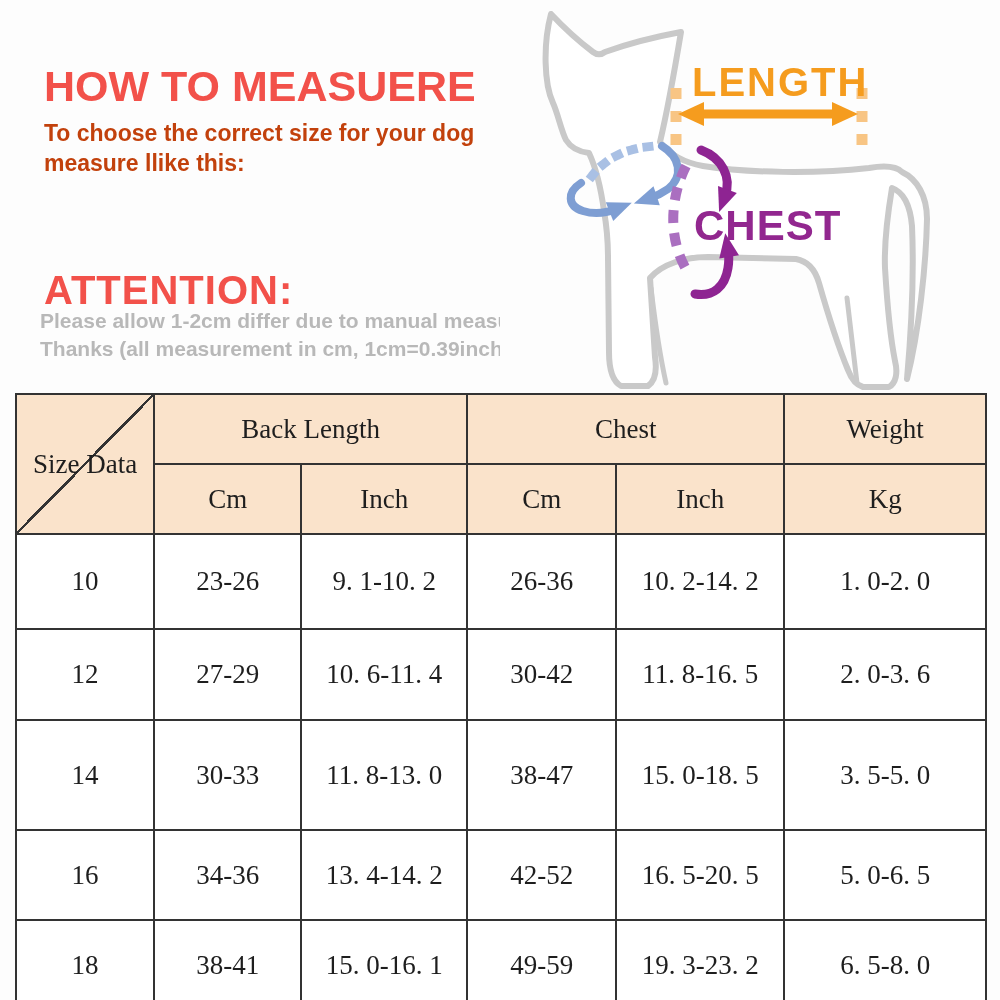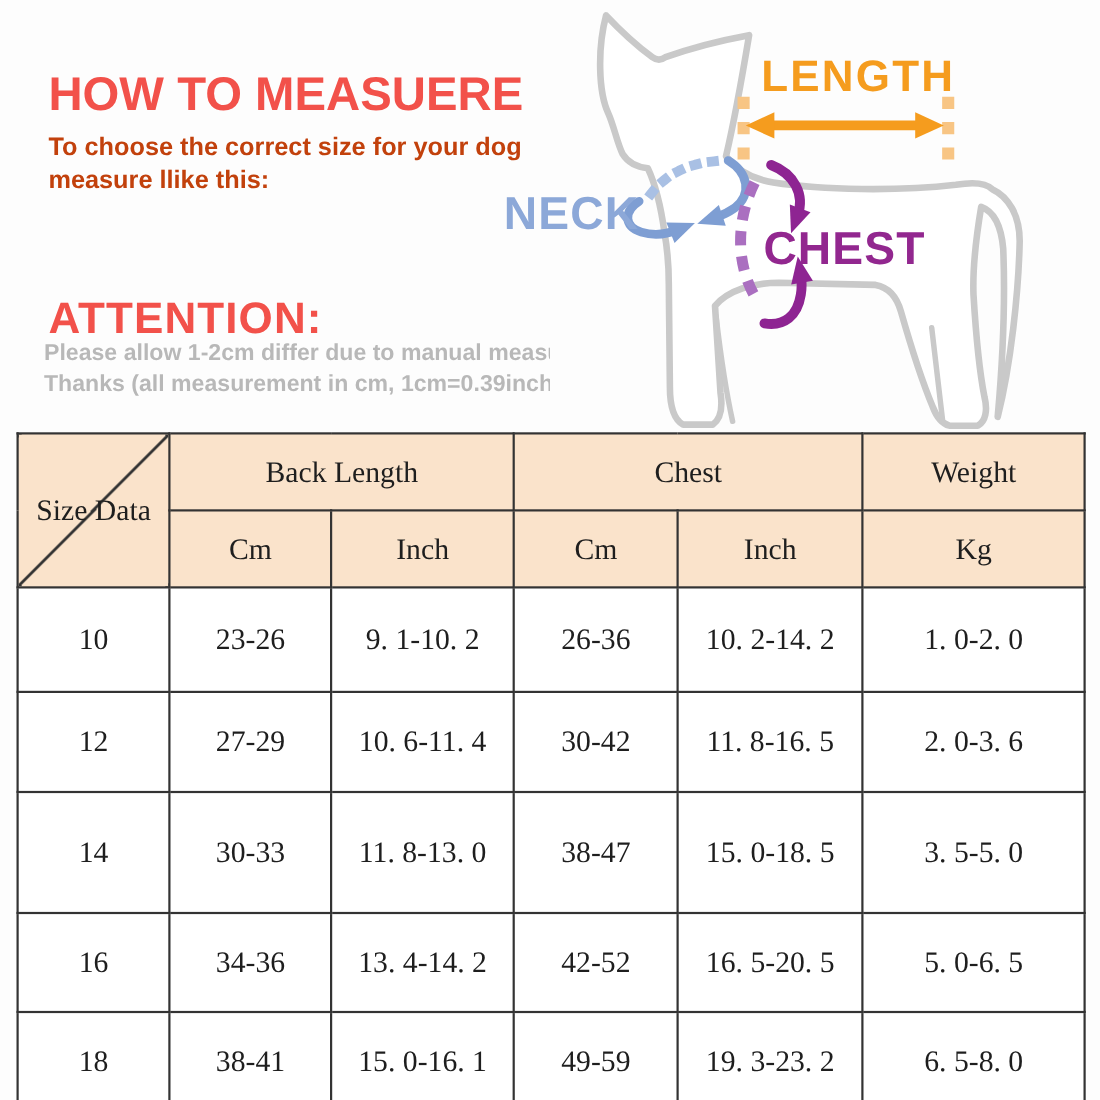--- a/index.html
+++ b/index.html
@@ -14,21 +14,21 @@
     color:#f2514a;letter-spacing:0px;white-space:nowrap;}
   .howto-sub{position:absolute;left:44px;top:118px;font-size:23px;font-weight:bold;
     color:#c2410c;line-height:30px;}
   .attn-title{position:absolute;left:44px;top:268px;font-size:40px;font-weight:bold;
     color:#f2514a;letter-spacing:1px;}
   .attn-body{position:absolute;left:40px;top:307px;width:460px;font-size:21px;font-weight:bold;
     color:#b8b8b8;line-height:28px;}
   .attn-body div{white-space:nowrap;overflow:hidden;}
 
   .diag-label{position:absolute;font-weight:bold;white-space:nowrap;}
-  #length-label{left:692px;top:48px;font-size:40px;color:#f59c1e;letter-spacing:2px;}
+  #length-label{left:692px;top:60px;font-size:40px;color:#f59c1e;letter-spacing:2px;}
   #neck-label{left:458px;top:170px;font-size:42px;color:#8ca8d8;letter-spacing:1px;}
   #chest-label{left:694px;top:202px;font-size:42px;color:#92278f;letter-spacing:1px;}
 
   
   #size-table{position:absolute;left:15px;top:393px;border-collapse:collapse;table-layout:fixed;
     font-family:"Liberation Serif",serif;color:#1e1e1e;}
   #size-table td{border:2px solid #333;text-align:center;vertical-align:middle;
     font-size:27px;padding:16px;background:#ffffff;white-space:nowrap;}
   #size-table td.hd{background:#fae3cb;}
   #size-table td.corner{background-color:#fae3cb;
@@ -117,21 +117,20 @@
       <div>measure llike this:</div>
     </div>
 
     <div class="attn-title">ATTENTION:</div>
     <div class="attn-body">
       <div>Please allow 1-2cm differ due to manual measureme</div>
       <div>Thanks (all measurement in cm, 1cm=0.39inch)</div>
     </div>
 
     <div class="diag-label" id="length-label">LENGTH</div>
-    <div class="diag-label" id="neck-label">NECK</div>
     <div class="diag-label" id="chest-label">CHEST</div>
   </div>
 
   <table id="size-table">
     <colgroup>
       <col style="width:135px">
         <col style="width:147px">
         <col style="width:166px">
       <col style="width:149px">
         <col style="width:168px">

